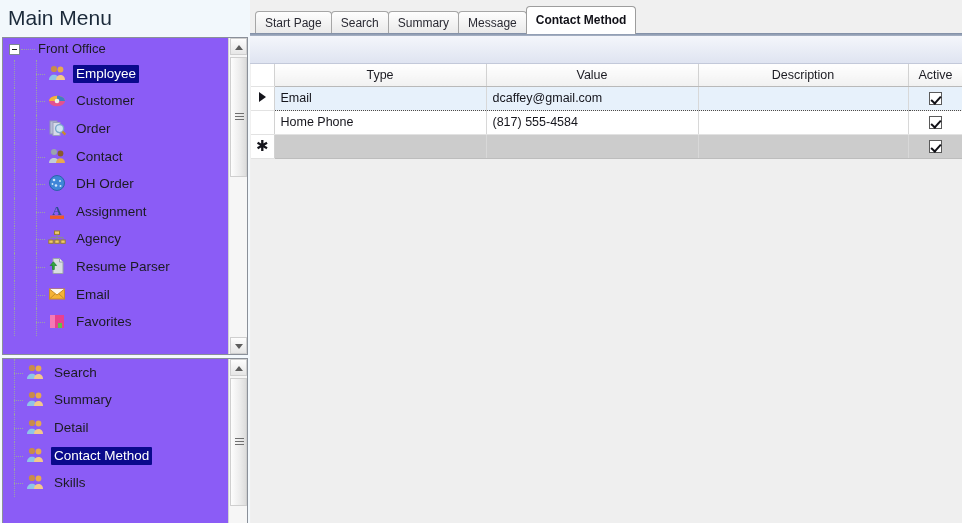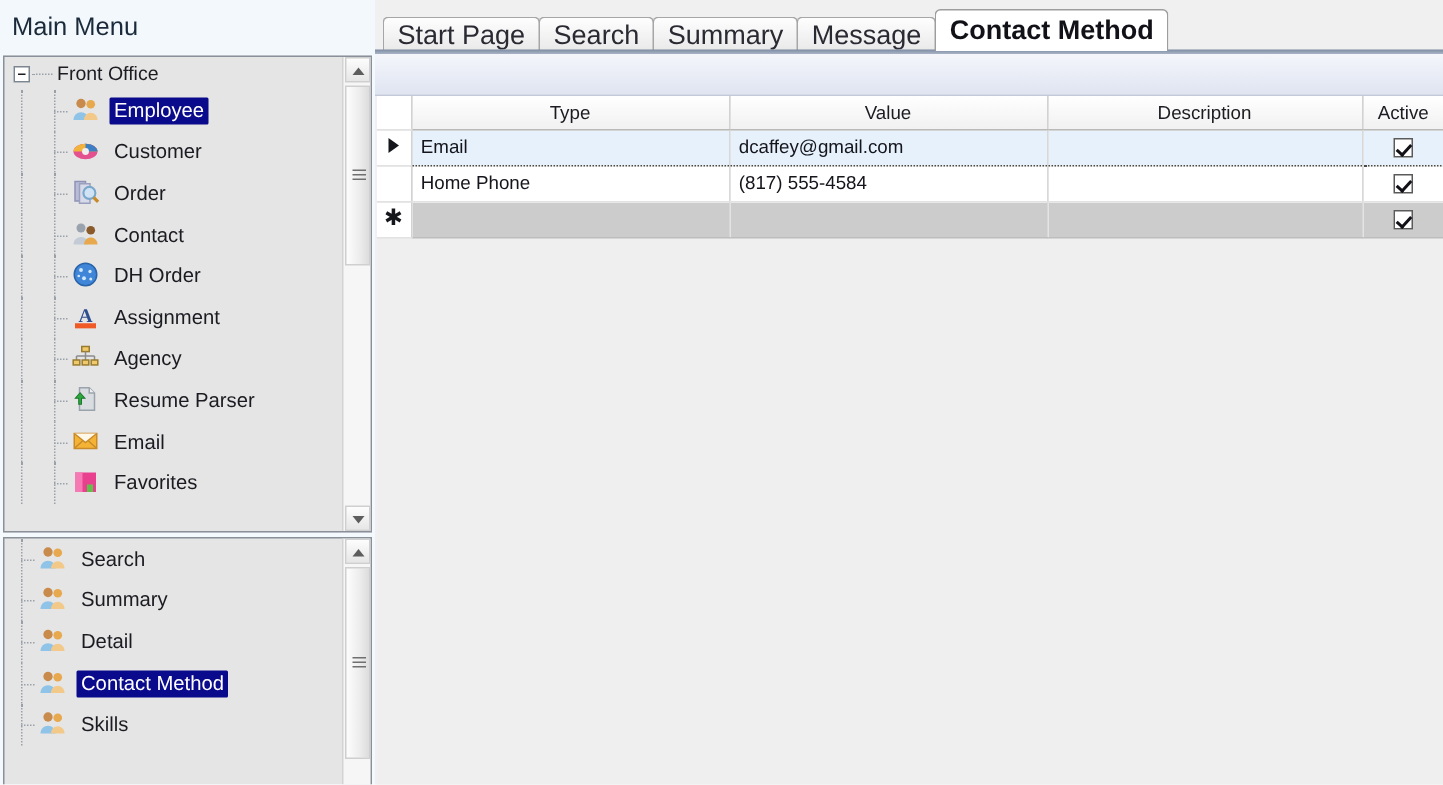--- a/index.html
+++ b/index.html
@@ -20,29 +20,29 @@
   #left-panel {
     position: absolute; left: 0; top: 0;
     width: 250px; height: 523px;
     background: #f4f9fd;
   }
   #main-menu-title {
     position: absolute; left: 0; top: 0;
     width: 250px; height: 36px;
     background: #f2f8fc;
     color: #1b2a3a;
-    font-size: 17px;
+    font-size: 21px;
     line-height: 36px;
     padding-left: 8px;
     white-space: nowrap;
   }
 
   .tree-panel {
     position: absolute;
-    background: #e5e5e5;
+    background: #8b5cf6;
     border: 1px solid #8a9099;
     overflow: hidden;
   }
   #tree-top {
     left: 2px; top: 37px; width: 246px; height: 318px;
   }
   #tree-bottom {
     left: 2px; top: 358px; width: 246px; height: 165px;
     border-bottom: none;
   }
@@ -181,21 +181,21 @@
     background: #f0f0f0;
   }
   #tabstrip .tabs {
     position: absolute; left: 5px; bottom: 2px;
     display: flex; align-items: flex-end;
   }
   .tab {
     height: 23px;
     padding: 0 9px;
     margin-right: -1px;
-    font-size: 18px;
+    font-size: 12px;
     line-height: 22px;
     color: #2a2a33;
     background: linear-gradient(#fefefe, #e9e9e9);
     border: 1px solid #a6a6a6;
     border-bottom: none;
     border-radius: 4px 4px 0 0;
     white-space: nowrap;
   }
   .tab.active {
     height: 28px;

